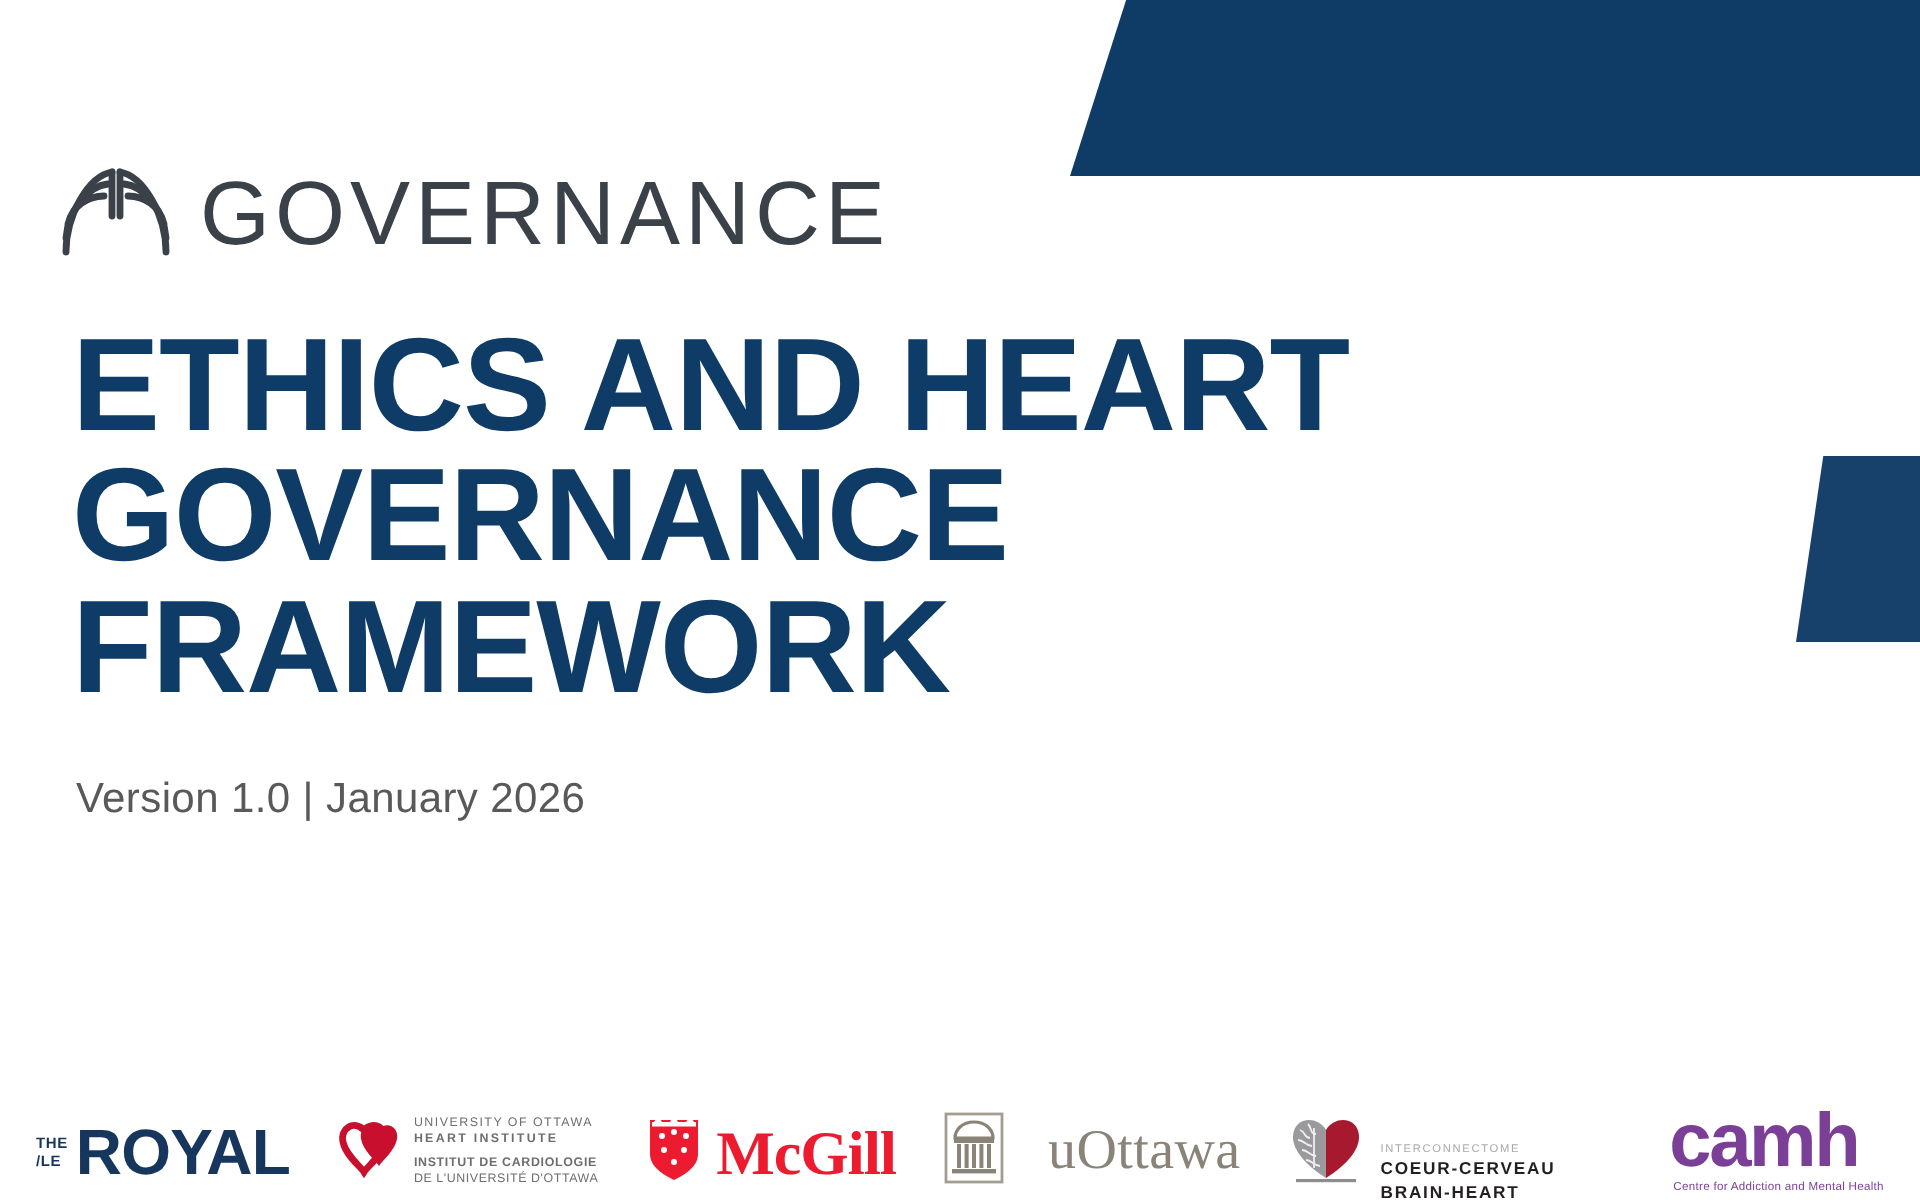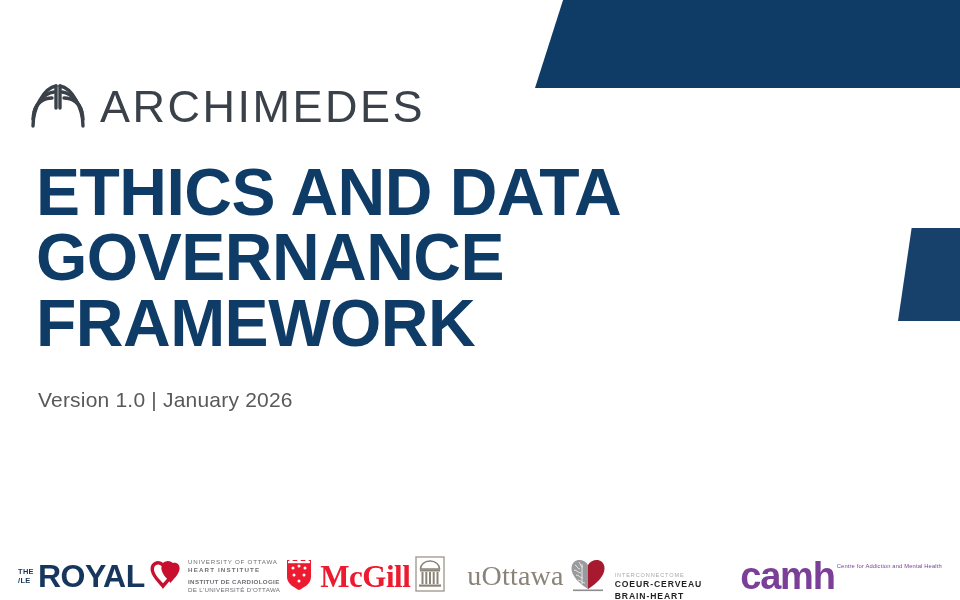--- a/index.html
+++ b/index.html
@@ -221,20 +221,21 @@
   .bhi-m1, .bhi-m2 {
     font-size: 8.6px;
     color: #231f20;
     font-weight: bold;
     letter-spacing: 0.9px;
   }
 
   
   .camh {
     display: flex;
+    flex-direction: column;
     align-items: flex-start;
     margin-left: 33px;
   }
   .camh-word {
     font-size: 38px;
     color: #7b3f98;
     font-weight: bold;
     line-height: 0.85;
     letter-spacing: -1.2px;
   }
@@ -264,24 +265,24 @@
           <path d="M53 44 C53 26, 42 6, 30 4"></path>
           <path d="M53 37 C52 23, 42 11, 32 10"></path>
           <path d="M52 30 C50 21, 42 16, 34 16"></path>
         </g>
         <g fill="none" stroke="#3a4149" stroke-width="3.4" stroke-linecap="round">
           <path d="M26 4 L26 26"></path>
           <path d="M30 4 L30 26"></path>
         </g>
       </svg>
     </span>
-    <span class="brand-word">ARCHIMEDES</span>
+    <span class="brand-word">GOVERNANCE</span>
   </div>
 
-  <div class="title">ETHICS AND DATA GOVERNANCE FRAMEWORK</div>
+  <div class="title">ETHICS AND HEART GOVERNANCE FRAMEWORK</div>
 
   <div class="subtitle">Version 1.0 | January 2026</div>
 
   <div class="logo-strip">
 
     <div class="logo-item">
       <div class="royal">
         <div class="royal-pre">
           <span>THE</span>
           <span>/LE</span>

